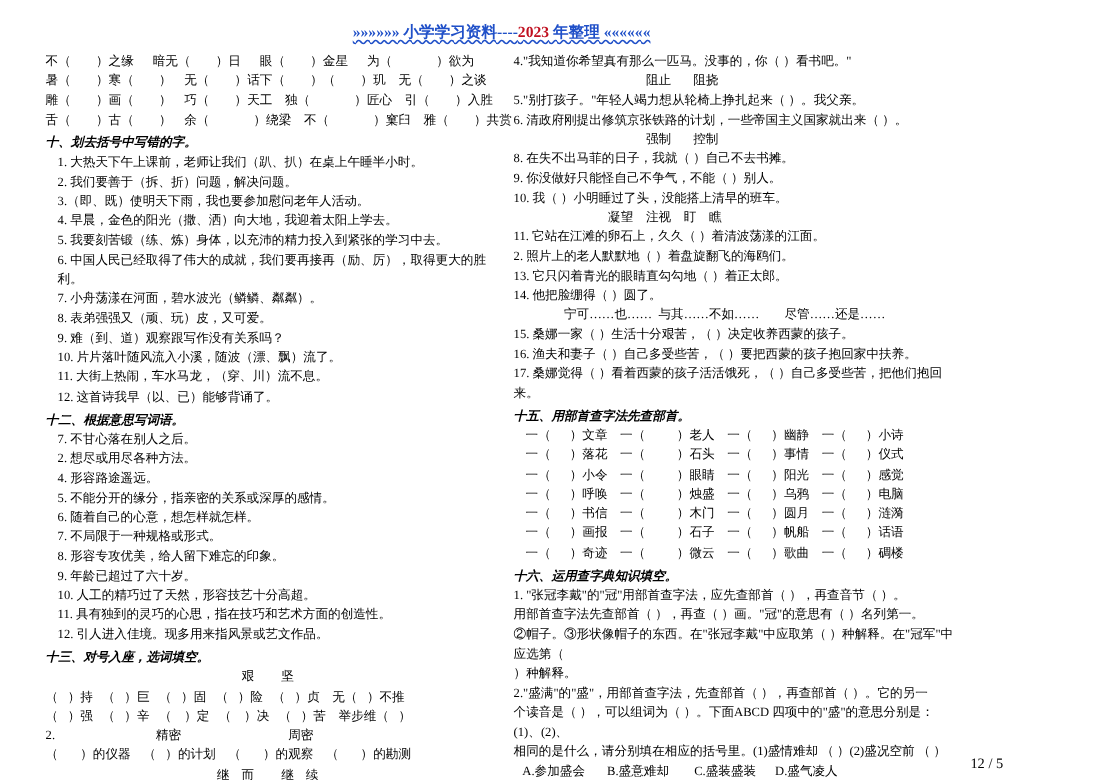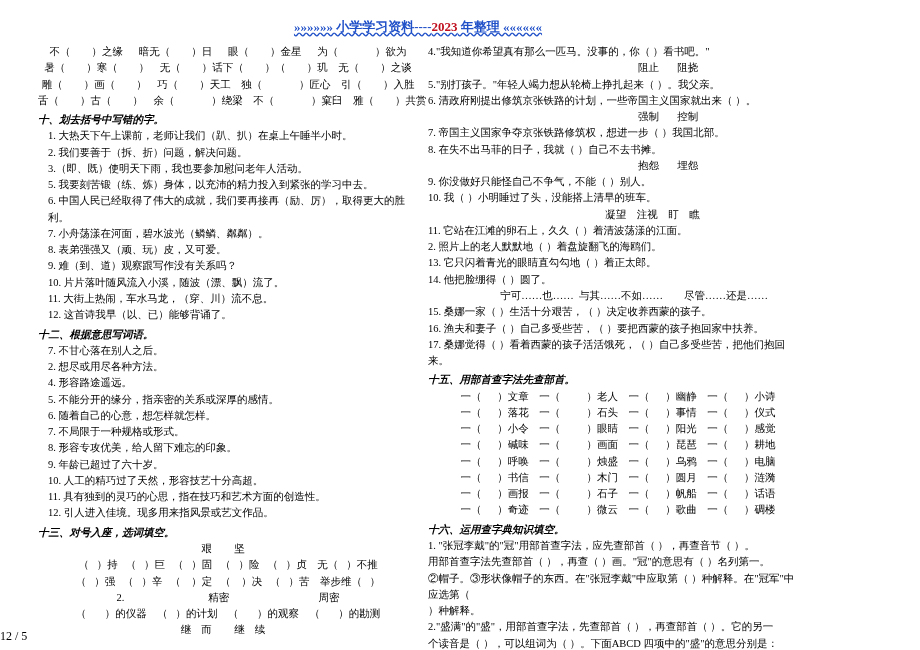--- a/index.html
+++ b/index.html
@@ -47,28 +47,28 @@
     font-style: italic;
   }
   .indent {
     padding-left: 10px;
   }
   .center-small {
     text-align: center;
     letter-spacing: 10px;
   }
   .pageno {
-    text-align: left;
+    text-align: right;
     font-size: 12px;
     position: absolute;
     bottom: 6px;
     left: 0;
     right: 0;
   }
-  .row { white-space: pre; text-align: center; }
+  .row { white-space: pre; }
 </style>
 </head>
 <body>
 
 <div class="page">
   <div class="header">
     <span class="wavy">»»»»»» 小学学习资料----</span><span class="year">2023</span><span class="wavy"> 年整理 ««««««</span>
   </div>
 
   <div class="cols">
@@ -77,20 +77,21 @@
       <div class="row">不（        ）之缘      暗无（        ）日      眼（        ）金星      为（              ）欲为</div>
       <div class="row">暑（        ）寒（        ）    无（        ）话下（        ）（        ）玑    无（        ）之谈</div>
       <div class="row">雕（        ）画（        ）    巧（        ）天工    独（              ）匠心    引（        ）入胜</div>
       <div class="row">舌（        ）古（        ）    余（              ）绕梁    不（              ）窠臼    雅（        ）共赏</div>
 
       <div class="section-title">十、划去括号中写错的字。</div>
       <div class="indent">
         <div>1. 大热天下午上课前，老师让我们（趴、扒）在桌上午睡半小时。</div>
         <div>2. 我们要善于（拆、折）问题，解决问题。</div>
         <div>3.（即、既）使明天下雨，我也要参加慰问老年人活动。</div>
+        <div>4. 早晨，金色的阳光（撒、洒）向大地，我迎着太阳上学去。</div>
         <div>5. 我要刻苦锻（练、炼）身体，以充沛的精力投入到紧张的学习中去。</div>
         <div>6. 中国人民已经取得了伟大的成就，我们要再接再（励、厉），取得更大的胜利。</div>
         <div>7. 小舟荡漾在河面，碧水波光（鳞鳞、粼粼）。</div>
         <div>8. 表弟强强又（顽、玩）皮，又可爱。</div>
         <div>9. 难（到、道）观察跟写作没有关系吗？</div>
         <div>10. 片片落叶随风流入小溪，随波（漂、飘）流了。</div>
         <div>11. 大街上热闹，车水马龙，（穿、川）流不息。</div>
         <div>12. 这首诗我早（以、已）能够背诵了。</div>
       </div>
 
@@ -118,41 +119,38 @@
       <div class="center-small">继而       继续</div>
 
     </div>
 
     <div class="col">
       <div>4."我知道你希望真有那么一匹马。没事的，你（       ）看书吧。"</div>
       <div class="row">                                          阻止       阻挠</div>
       <div>5."别打孩子。"年轻人竭力想从轮椅上挣扎起来（   ）。我父亲。</div>
       <div>6. 清政府刚提出修筑京张铁路的计划，一些帝国主义国家就出来（    ）。</div>
       <div class="row">                                          强制       控制</div>
-      <div>7. 帝国主义国家争夺京张铁路修筑权，想进一步（    ）我国北部。</div>
       <div>8. 在失不出马菲的日子，我就（       ）自己不去书摊。</div>
-      <div class="row">                                          抱怨       埋怨</div>
       <div>9. 你没做好只能怪自己不争气，不能（       ）别人。</div>
       <div>10. 我（    ）小明睡过了头，没能搭上清早的班车。</div>
       <div class="row">                              凝望    注视    盯    瞧</div>
       <div>11. 它站在江滩的卵石上，久久（     ）着清波荡漾的江面。</div>
       <div>2. 照片上的老人默默地（       ）着盘旋翻飞的海鸥们。</div>
       <div>13. 它只闪着青光的眼睛直勾勾地（     ）着正太郎。</div>
       <div>14. 他把脸绷得（      ）圆了。</div>
       <div class="row">                宁可……也……  与其……不如……        尽管……还是……</div>
       <div>15. 桑娜一家（     ）生活十分艰苦，（     ）决定收养西蒙的孩子。</div>
       <div>16. 渔夫和妻子（    ）自己多受些苦，（     ）要把西蒙的孩子抱回家中扶养。</div>
       <div>17. 桑娜觉得（    ）看着西蒙的孩子活活饿死，（    ）自己多受些苦，把他们抱回来。</div>
 
       <div class="section-title">十五、用部首查字法先查部首。</div>
       <div class="indent">
         <div class="row">一（      ）文章    一（          ）老人    一（      ）幽静    一（      ）小诗</div>
         <div class="row">一（      ）落花    一（          ）石头    一（      ）事情    一（      ）仪式</div>
         <div class="row">一（      ）小令    一（          ）眼睛    一（      ）阳光    一（      ）感觉</div>
-        <div class="row">一（      ）碱味    一（          ）画面    一（      ）琵琶    一（      ）耕地</div>
         <div class="row">一（      ）呼唤    一（          ）烛盛    一（      ）乌鸦    一（      ）电脑</div>
         <div class="row">一（      ）书信    一（          ）木门    一（      ）圆月    一（      ）涟漪</div>
         <div class="row">一（      ）画报    一（          ）石子    一（      ）帆船    一（      ）话语</div>
         <div class="row">一（      ）奇迹    一（          ）微云    一（      ）歌曲    一（      ）碉楼</div>
       </div>
 
       <div class="section-title">十六、运用查字典知识填空。</div>
       <div>
         <div>   1. "张冠李戴"的"冠"用部首查字法，应先查部首（     ），再查音节（     ）。</div>
         <div>用部首查字法先查部首（     ），再查（     ）画。"冠"的意思有（    ）名列第一。</div>

